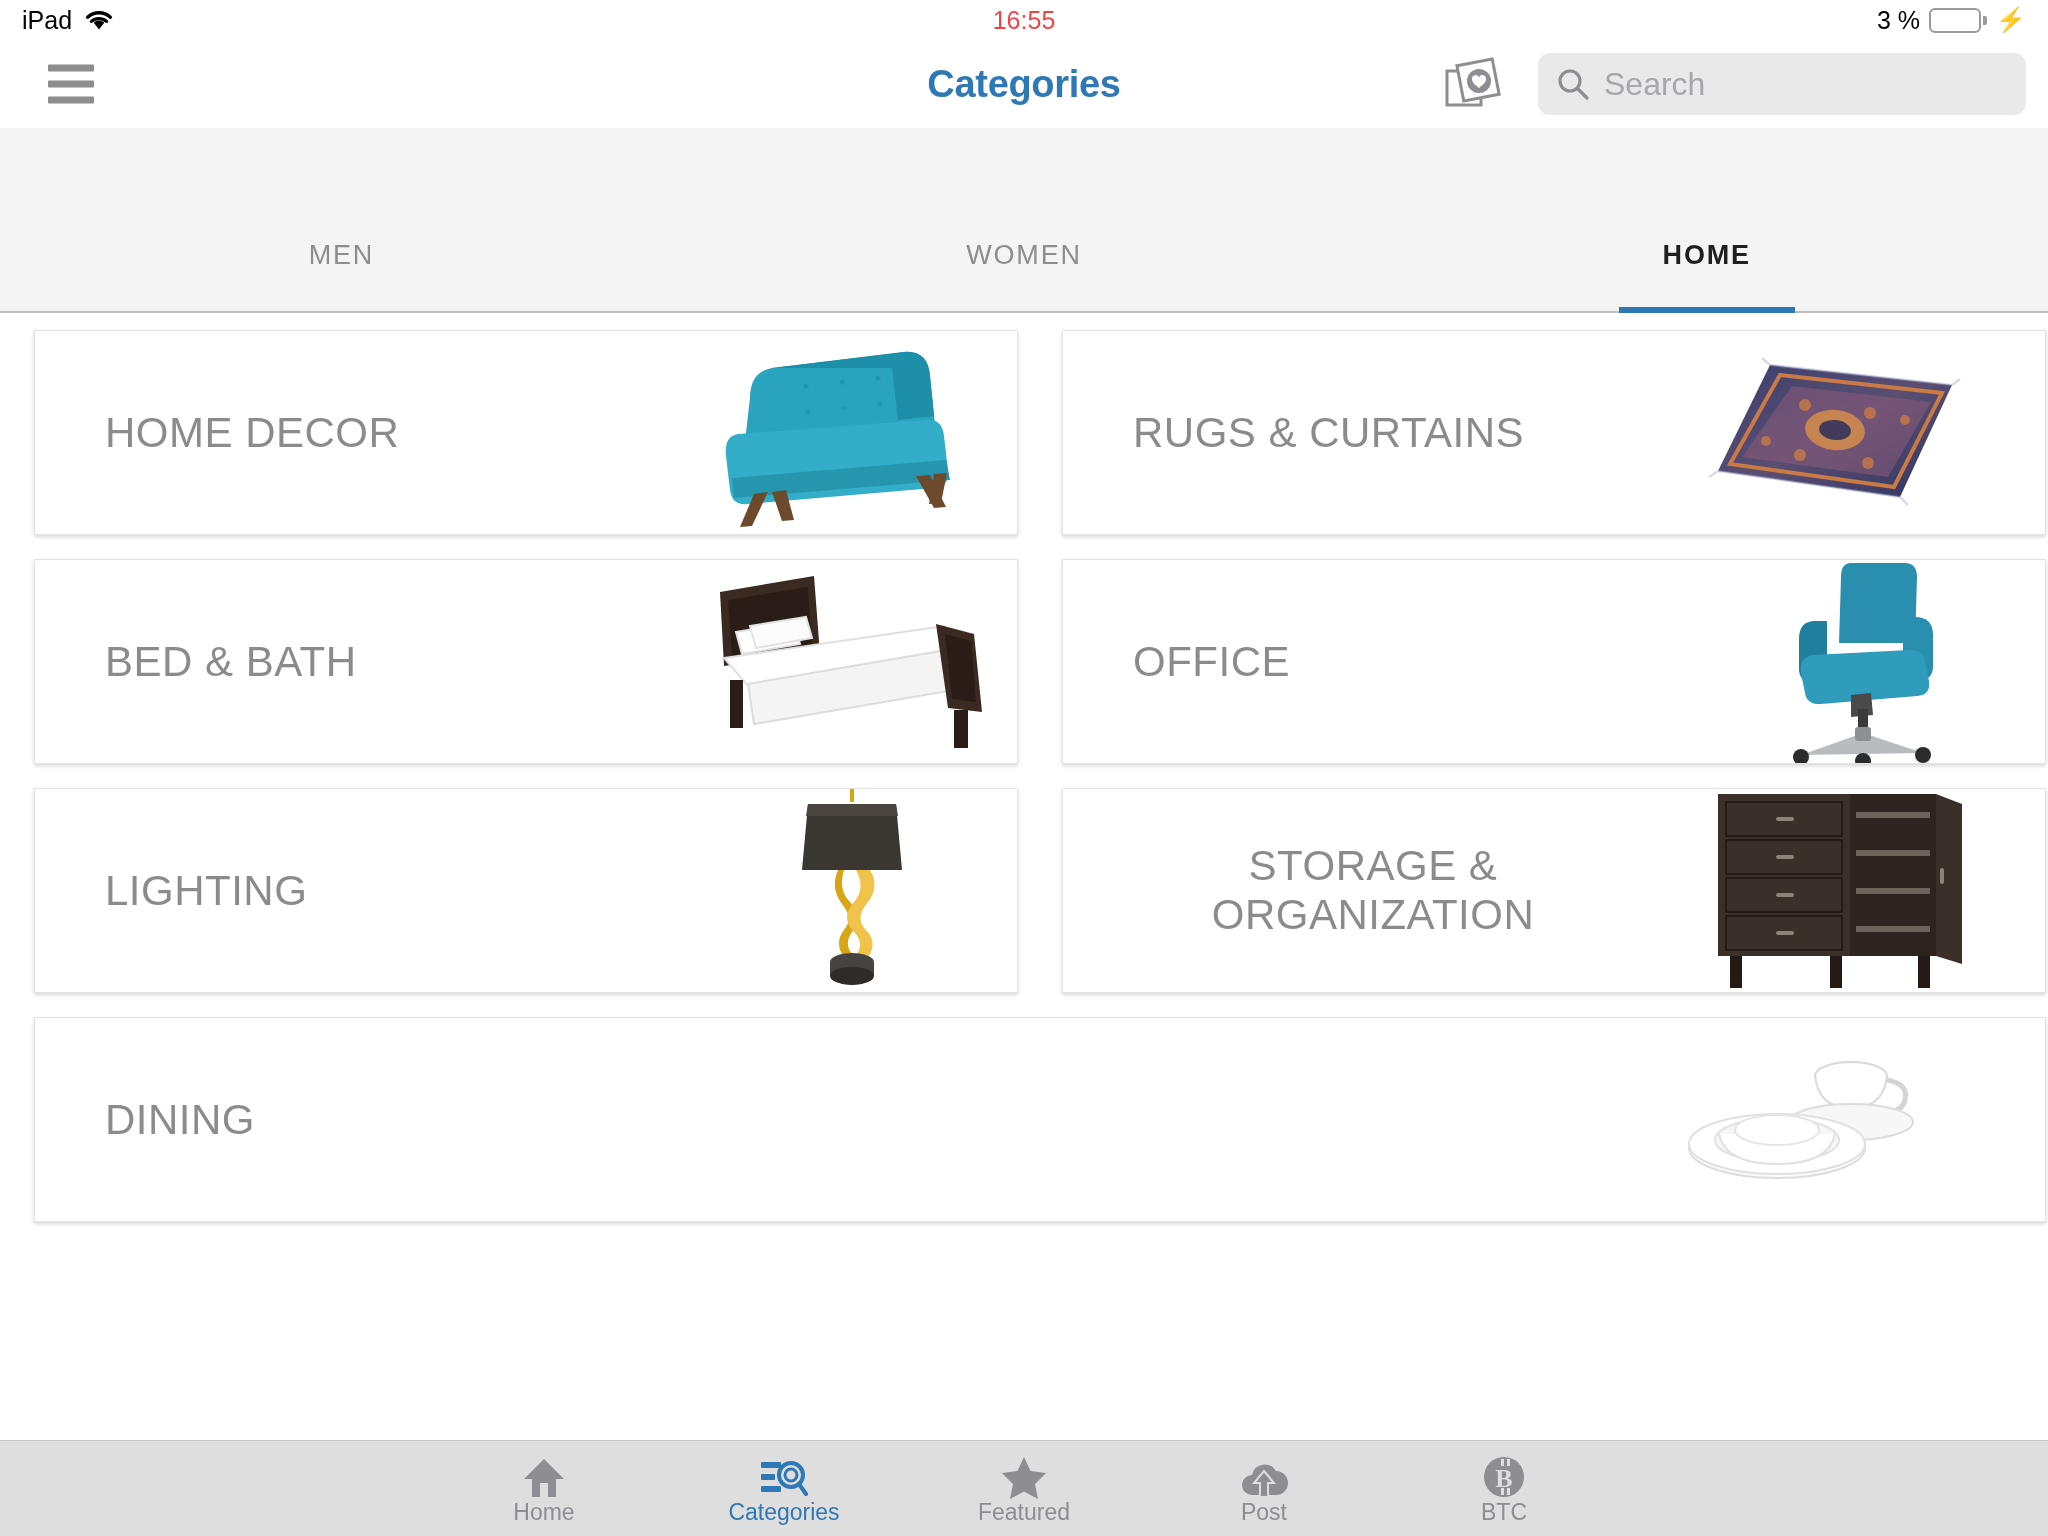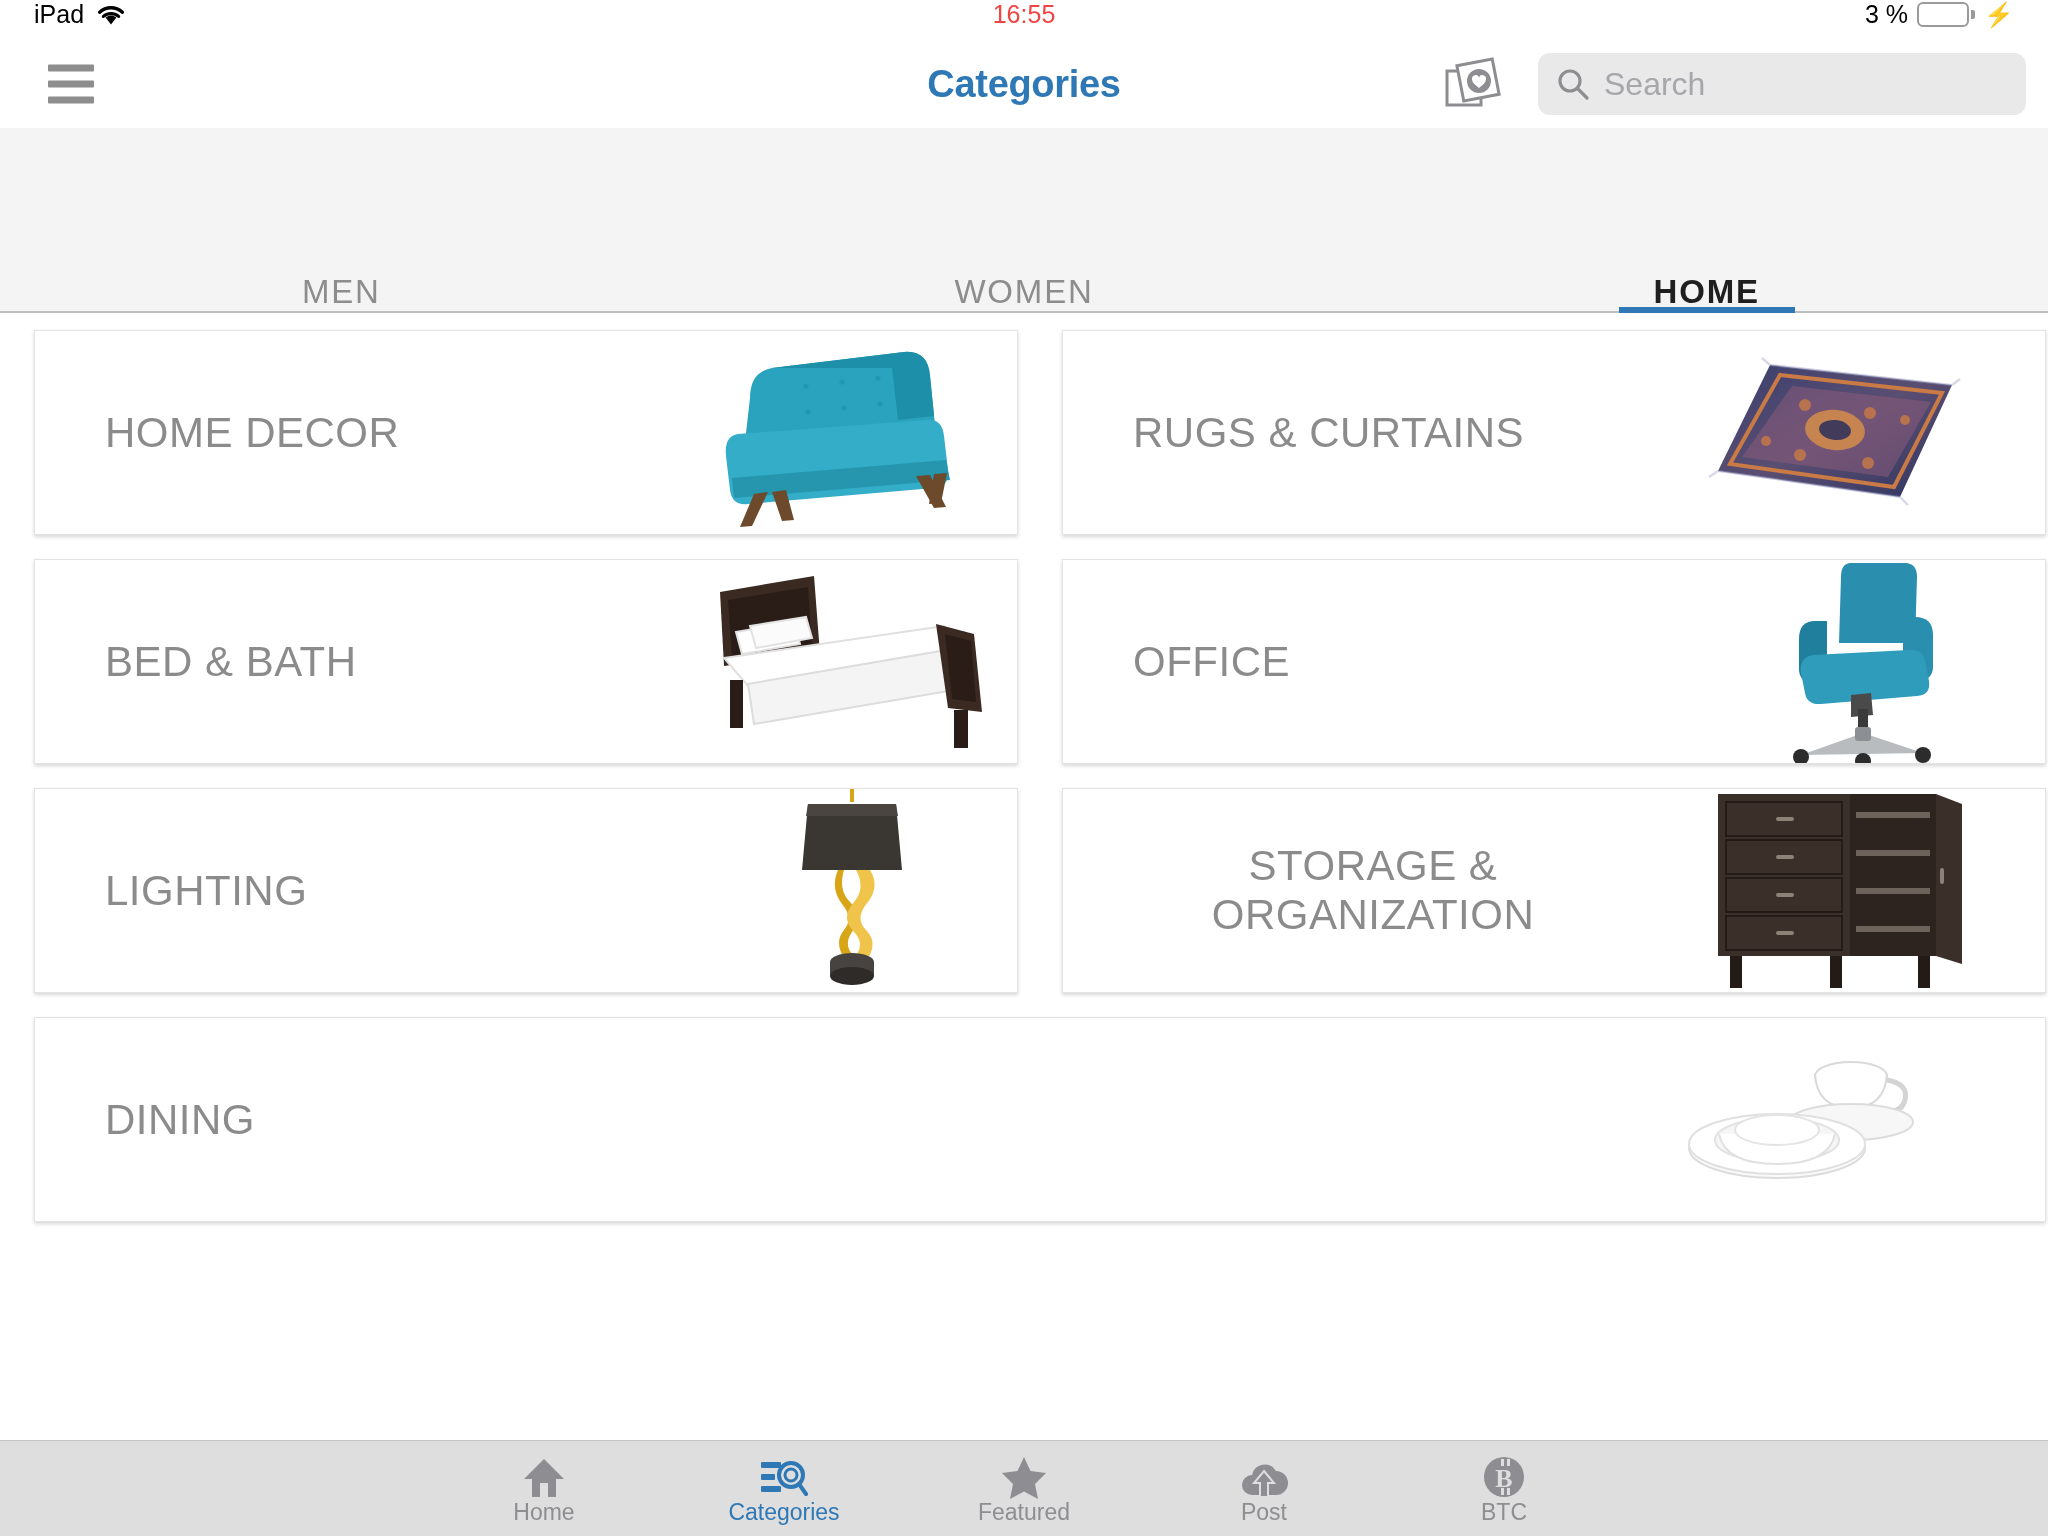--- a/index.html
+++ b/index.html
@@ -6,22 +6,22 @@
   html,body { width:2048px; height:1536px; overflow:hidden; }
   body {
     font-family:"Liberation Sans", sans-serif;
     background:#ffffff;
     -webkit-font-smoothing:antialiased;
   }
 
   
   .statusbar{
     position:absolute; top:0; left:0; width:2048px; height:40px;
-    background:#ffffff; display:flex; align-items:flex-start;
-    padding:0 34px; font-size:25px; color:#000;
+    background:#ffffff; display:flex; align-items:center;
+    padding:0 22px; font-size:25px; color:#000;
   }
   .sb-left{ display:flex; align-items:center; gap:12px; }
   .sb-center{ position:absolute; left:0; right:0; text-align:center;
     font-size:25px; color:#ef4444; pointer-events:none; }
   .sb-right{ margin-left:auto; display:flex; align-items:center; gap:9px;
     position:relative; z-index:2; }
   .wifi-ic{ display:block; }
   .batt-wrap{ display:flex; align-items:center; gap:2px; }
   .batt{
     width:52px; height:25px; border:2px solid #9a9a9a; border-radius:6px;
@@ -53,22 +53,22 @@
   .search-ic{ flex:0 0 auto; }
   .search-ph{ font-size:32px; color:#a6a6ab;text-align:right; }
 
   
   .tabsbar{
     position:absolute; top:128px; left:0; width:2048px; height:185px;
     background:#f4f4f4; border-bottom:2px solid #bdbdbd;
     display:flex; align-items:flex-end;
   }
   .tab{
-    flex:1; text-align:center; font-size:33px; letter-spacing:1.8px;
-    color:#8d8d8d; position:relative; cursor:pointer;
+    flex:1; text-align:center; font-size:27px; letter-spacing:1.8px;
+    color:#8d8d8d; padding-bottom:40px; position:relative; cursor:pointer;
     font-weight:normal;
   }
   .tab.active{ color:#1f1f1f; font-weight:bold; }
   .tab.active::after{
     content:""; position:absolute; left:50%; transform:translateX(-50%);
     bottom:-2px; width:176px; height:6px; background:#2e78b5;
   }
 
   
   .grid{

